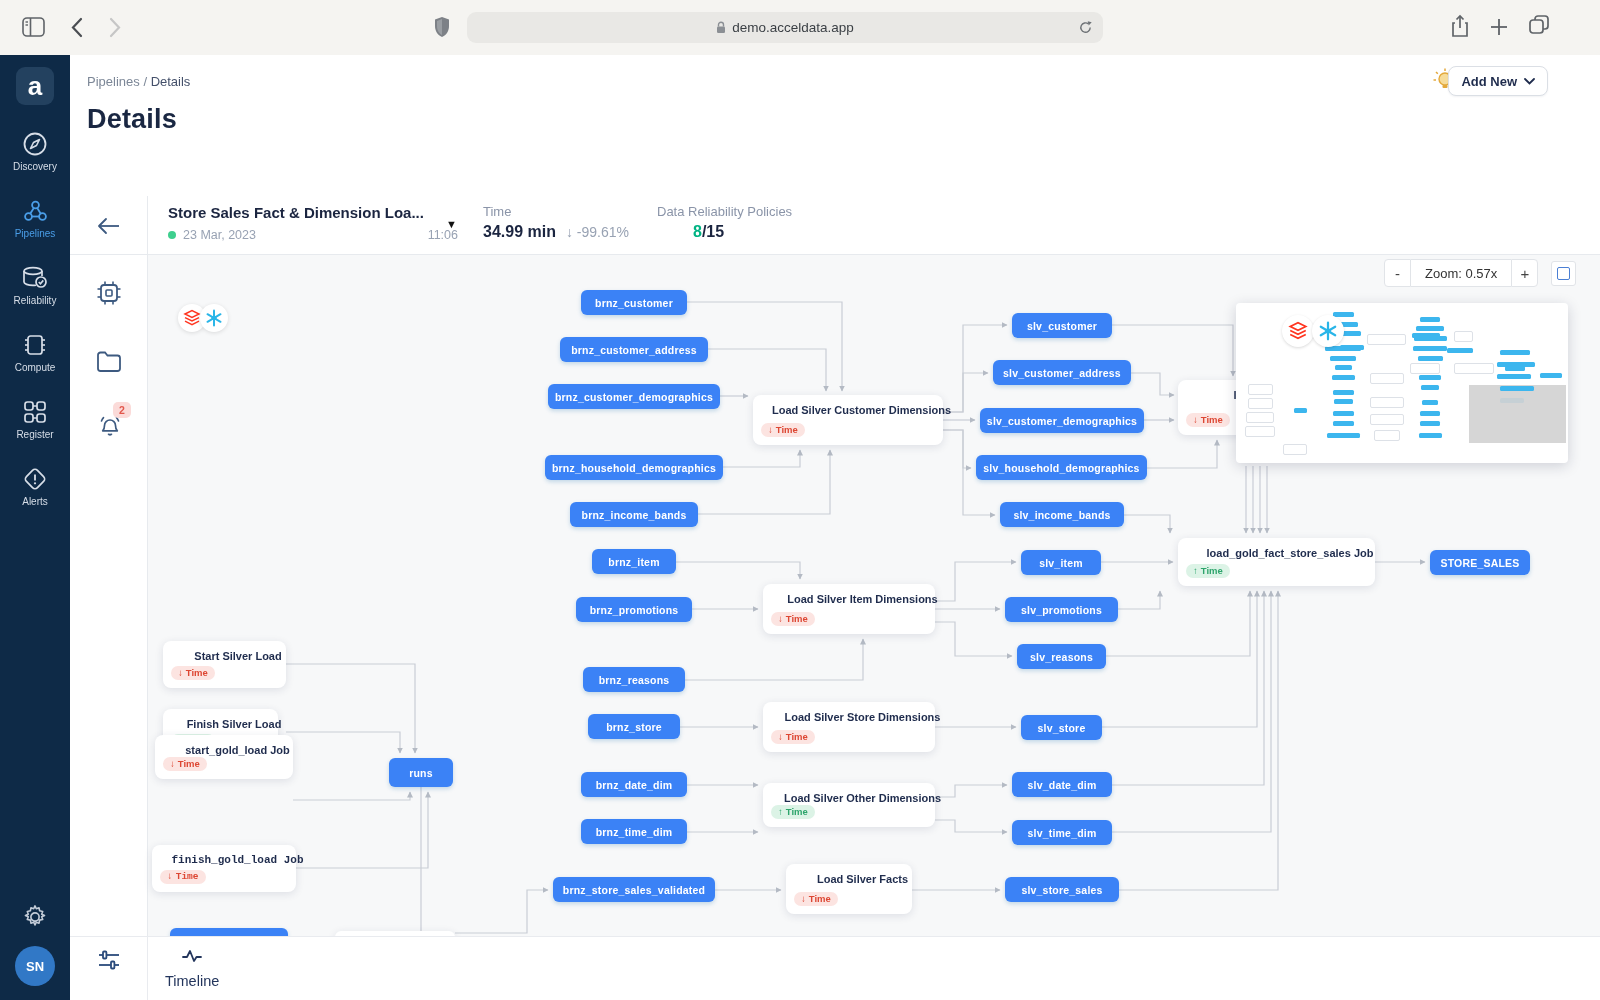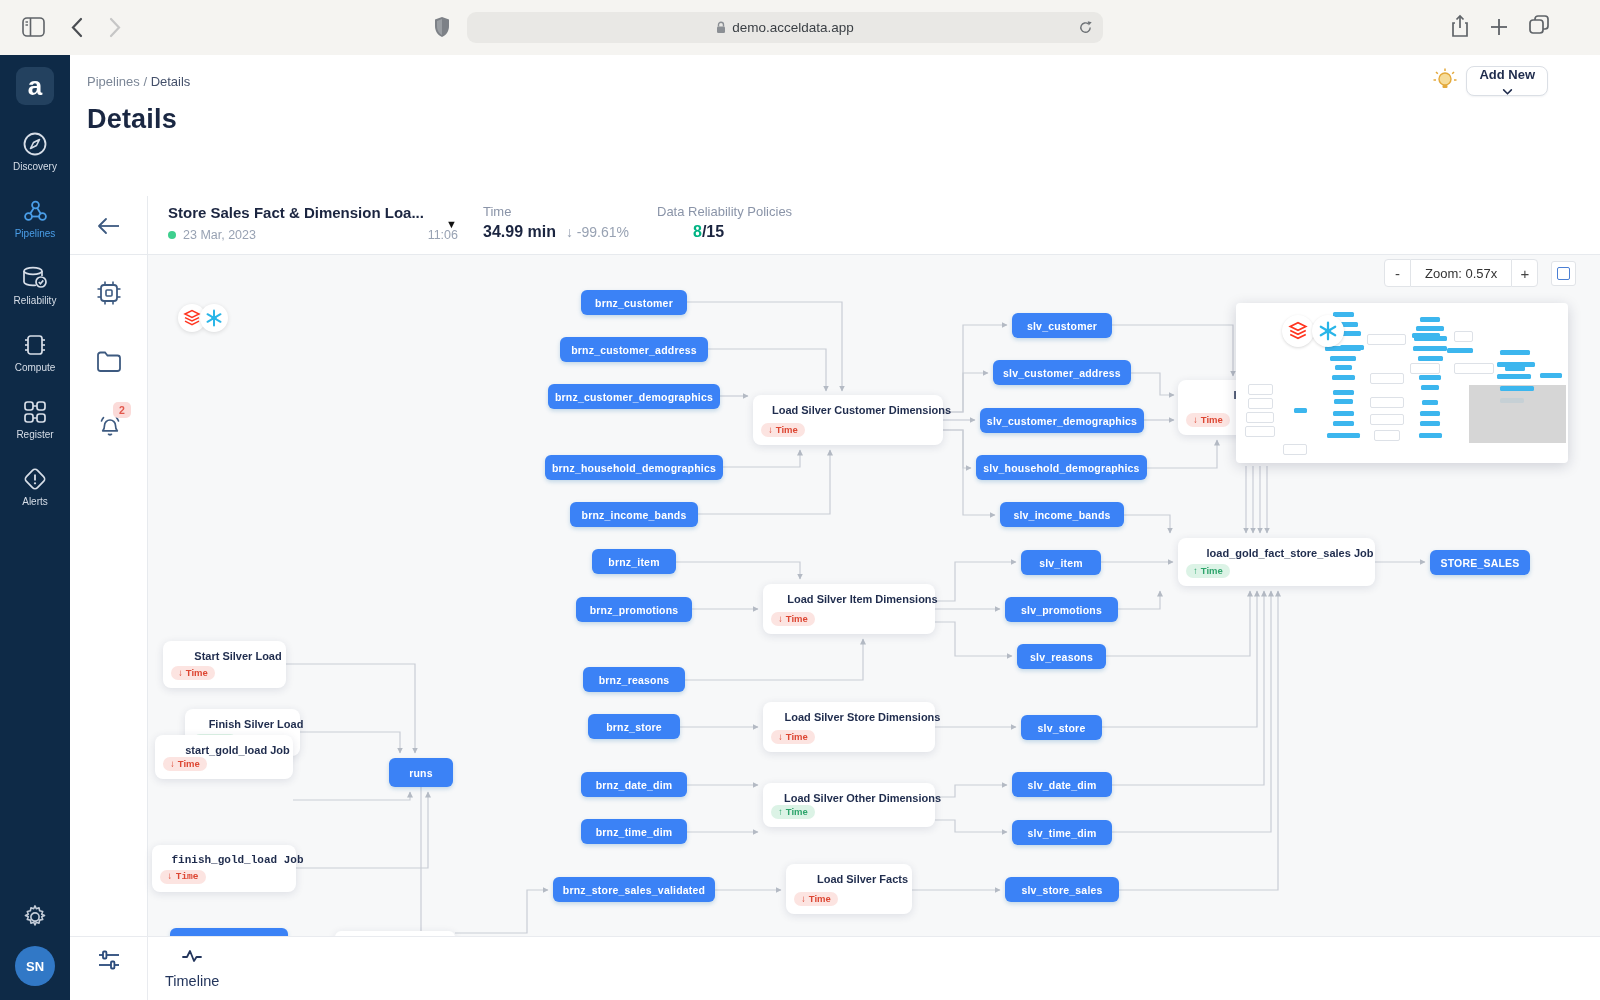--- a/index.html
+++ b/index.html
@@ -19,21 +19,21 @@
   .nav-item .lbl { font-size:10px; color:#d7dee8; }
   .nav-item.active .lbl { color:#4a9ee8; }
   #nav-bottom { margin-top:auto; display:flex; flex-direction:column; align-items:center; margin-bottom:14px; gap:16px; }
   #avatar { width:40px; height:40px; border-radius:50%; background:#3178c6; color:#fff; font-size:13px; font-weight:700; display:flex; align-items:center; justify-content:center; }
 
   
   #topbar { position:absolute; left:70px; top:55px; width:1530px; height:141px; background:#fff; }
   #breadcrumb { position:absolute; left:17px; top:19px; font-size:13px; color:#7c8797; }
   #breadcrumb .cur { color:#44506a; }
   #page-title { position:absolute; left:17px; top:49px; font-size:27px; font-weight:600; color:#1a2742; letter-spacing:.2px; }
-  #add-new { position:absolute; right:52px; top:11px; height:30px; padding:0 12px; background:#fff; border:1px solid #dbdfe5; border-radius:8px; box-shadow:0 1px 2px rgba(20,30,60,.06); font-size:13px; font-weight:600; color:#1f2c4d; display:flex; align-items:center; gap:7px; cursor:pointer;flex-direction:column; }
+  #add-new { position:absolute; right:52px; top:11px; height:30px; padding:0 12px; background:#fff; border:1px solid #dbdfe5; border-radius:8px; box-shadow:0 1px 2px rgba(20,30,60,.06); font-size:13px; font-weight:600; color:#1f2c4d; display:flex; align-items:center; gap:7px; cursor:pointer; }
   #bulb { position:absolute; right:142px; top:12px; }
 
   
   #pheader { position:absolute; left:70px; top:196px; width:1530px; height:59px; background:#fff; border-bottom:1px solid #e7eaee; }
   #back-col { position:absolute; left:0; top:0; width:78px; height:59px; border-right:1px solid #e7eaee; display:flex; align-items:center; justify-content:center; }
   #pname { position:absolute; left:98px; top:8px; width:270px; font-size:15px; font-weight:600; color:#1b2540; white-space:nowrap; }
   #pmeta { position:absolute; left:98px; top:32px; font-size:12.5px; color:#98a2b3; display:flex; align-items:center; gap:7px; width:290px; }
   #pmeta .dot { width:8px; height:8px; border-radius:50%; background:#3ecf8e; }
   #pmeta .tod { margin-left:auto; }
   #pcaret { position:absolute; left:376px; top:22px; font-size:11px; color:#111; }
@@ -458,21 +458,21 @@
           <svg width="11" height="11" viewBox="0 0 12 12">
             <circle cx="6" cy="6" r="6" fill="#22b573"></circle>
             <path d="M3.2 6.2 L5.2 8 L8.8 4.4" stroke="#fff" stroke-width="1.4" fill="none"></path>
           </svg>
         </div>
         <div class="jbadge down">
           <span>↓</span>
           <span>Time</span>
         </div>
       </div>
-      <div class="jnode" style="left: 163px; top: 709px; width: 115px; height: 47px; margin-left: 22px;">
+      <div class="jnode" style="left: 163px; top: 709px; width: 115px; height: 47px;">
         <div class="jtitle">
           <span>Finish Silver Load</span>
           <svg width="11" height="11" viewBox="0 0 12 12">
             <circle cx="6" cy="6" r="6" fill="#22b573"></circle>
             <path d="M3.2 6.2 L5.2 8 L8.8 4.4" stroke="#fff" stroke-width="1.4" fill="none"></path>
           </svg>
         </div>
         <div class="jbadge up">
           <span>↑</span>
           <span>Time</span>

